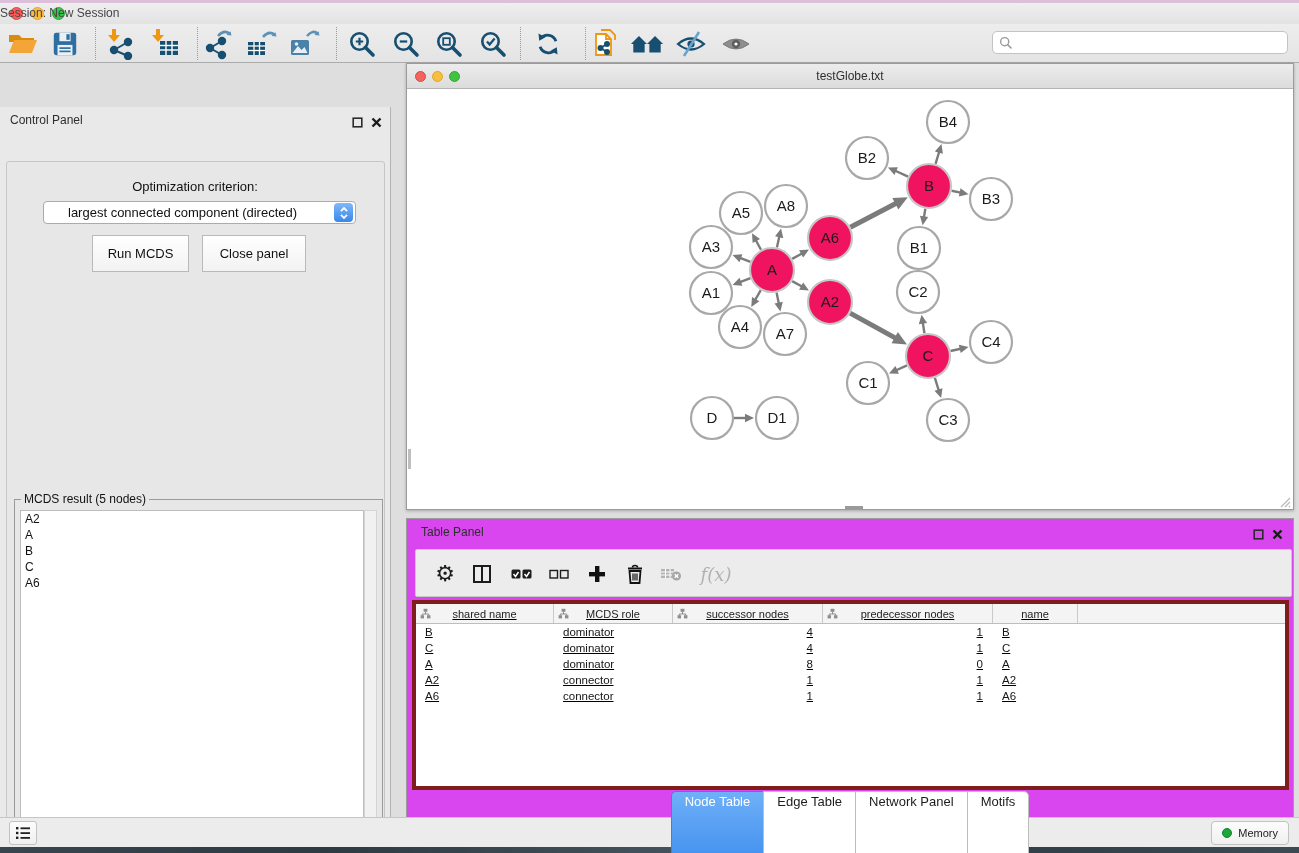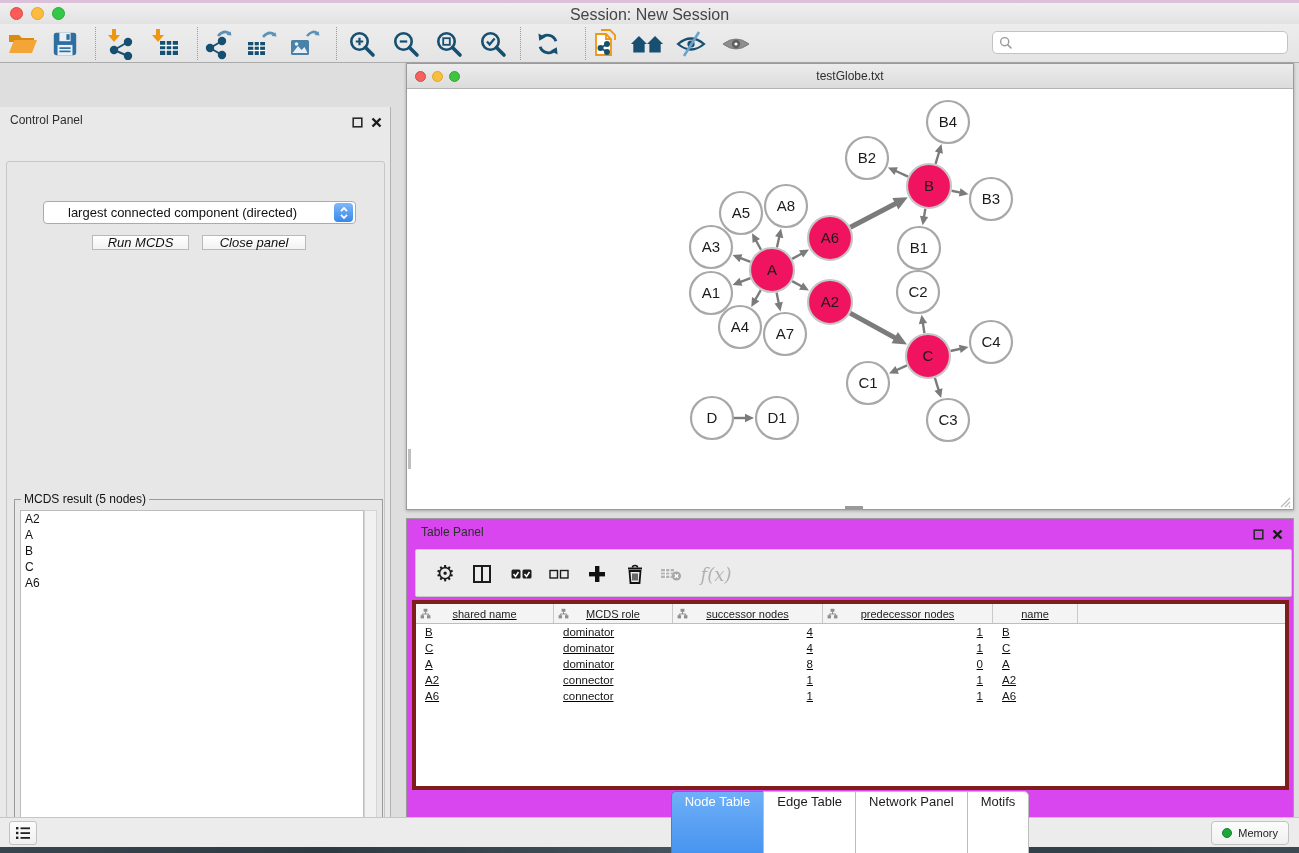--- a/index.html
+++ b/index.html
@@ -6,22 +6,22 @@
   html,body { background:#555; }
   .app {
     position:relative; width:1299px; height:853px; overflow:hidden;
     font-family:"Liberation Sans", sans-serif; background:#DEDEDE;
     -webkit-font-smoothing:antialiased;
   }
   
   .wallpaper-top { position:absolute; left:0; top:0; width:100%; height:3px; background:#DCC0DA; }
   .titlebar { position:absolute; left:0; top:3px; width:100%; height:21px;
     background:linear-gradient(#EFEFEF,#E2E2E2); }
-  .titlebar .title { position:absolute; left:0; right:0; top:3px; text-align:center;
-    font-size:16px; color:#454545; }
+  .titlebar .title { position:absolute; left:0; right:0; top:3px; text-align:left;
+    font-size:12px; color:#454545; }
   .lights { position:absolute; left:10px; top:4px; display:flex; gap:8px; }
   .light { width:13px; height:13px; border-radius:50%; }
   .toolbar { position:absolute; left:0; top:24px; width:100%; height:39px;
     background:linear-gradient(#EDEDED,#E4E4E4); border-bottom:1px solid #ACACAC; }
   .tb-btn { position:absolute; top:3px; width:34px; height:34px; display:flex;
     align-items:center; justify-content:center; }
   .tb-sep { position:absolute; top:3px; height:33px; border-left:1px dotted #9A9A9A; }
   .searchbox { position:absolute; right:11px; top:7px; width:296px; height:23px;
     background:#fff; border:1px solid #C3C3C3; border-radius:5px;
     display:flex; align-items:center; padding:0 6px; gap:4px; }
@@ -43,23 +43,23 @@
     background:#E7E7E7; border:1px solid #C6C6C6; border-radius:3px; }
   .cp-opt-label { position:absolute; left:0; right:0; top:72px; text-align:center;
     font-size:13px; color:#111; }
   .combo { position:absolute; left:43px; top:94px; width:313px; height:23px;
     background:#fff; border:1px solid #ABABAB; border-radius:4px;
     display:flex; align-items:center; }
   .combo-text { flex:1; font-size:13px; color:#111; padding-left:24px;
     white-space:nowrap; overflow:hidden; }
   .combo-arrows { width:19px; height:19px; margin-right:2px; border-radius:4px;
     background:linear-gradient(#7FB8F9,#3787EC); display:flex; align-items:center; justify-content:center; }
-  .cp-btn { position:absolute; top:128px; height:15px; background:linear-gradient(#FFFFFF,#F2F2F2);
+  .cp-btn { position:absolute; top:128px; height:37px; background:linear-gradient(#FFFFFF,#F2F2F2);
     border:1px solid #B9B9B9; border-radius:0; font-size:13px; color:#111;
-    display:flex; align-items:center; justify-content:center;font-style:italic; }
+    display:flex; align-items:center; justify-content:center; }
   .mcds-fieldset { position:absolute; left:14px; top:392px; width:369px; height:344px;
     border:1px solid #9A9A9A; }
   .mcds-legend { position:absolute; left:6px; top:-8px; background:#E7E7E7;
     font-size:12px; color:#111; padding:0 3px; }
   .mcds-list { position:absolute; left:5px; top:10px; right:18px; bottom:5px;
     background:#fff; border:1px solid #BDBDBD; overflow:hidden; }
   .mcds-scroll { position:absolute; top:10px; right:5px; bottom:5px; width:13px;
     background:#F1F1F1; border:1px solid #D5D5D5; }
   .mcds-item { font-size:12px; line-height:16px; padding-left:4px; color:#111; }
   
@@ -295,20 +295,21 @@
     <div class="cp-title">Control Panel</div>
     <div class="panel-head-icons" style="top:5px">
       <svg width="11" height="11" viewBox="0 0 11 11">
         <rect x="1.2" y="1.2" width="8.6" height="8.6" fill="none" stroke="#2b2b2b" stroke-width="1.6"></rect>
         </svg>
       <svg width="11" height="11" viewBox="0 0 11 11">
         <path d="M1.5 1.5 L9.5 9.5 M9.5 1.5 L1.5 9.5" stroke="#1b1b1b" stroke-width="2.4"></path>
         </svg>
     </div>
     <div class="cp-content"></div>
+    <div class="cp-opt-label">Optimization criterion:</div>
     <div class="combo">
       <span class="combo-text">largest connected component (directed)</span>
       <span class="combo-arrows">
         <svg width="10" height="14" viewBox="0 0 10 14">
             <path d="M2 5.2 L5 2 L8 5.2 M2 8.8 L5 12 L8 8.8" stroke="#fff" stroke-width="1.8" fill="none"></path>
           </svg>
       </span>
     </div>
     <div class="cp-btn" style="left:92px; width:97px">Run MCDS</div>
     <div class="cp-btn" style="left:202px; width:104px">Close panel</div>

